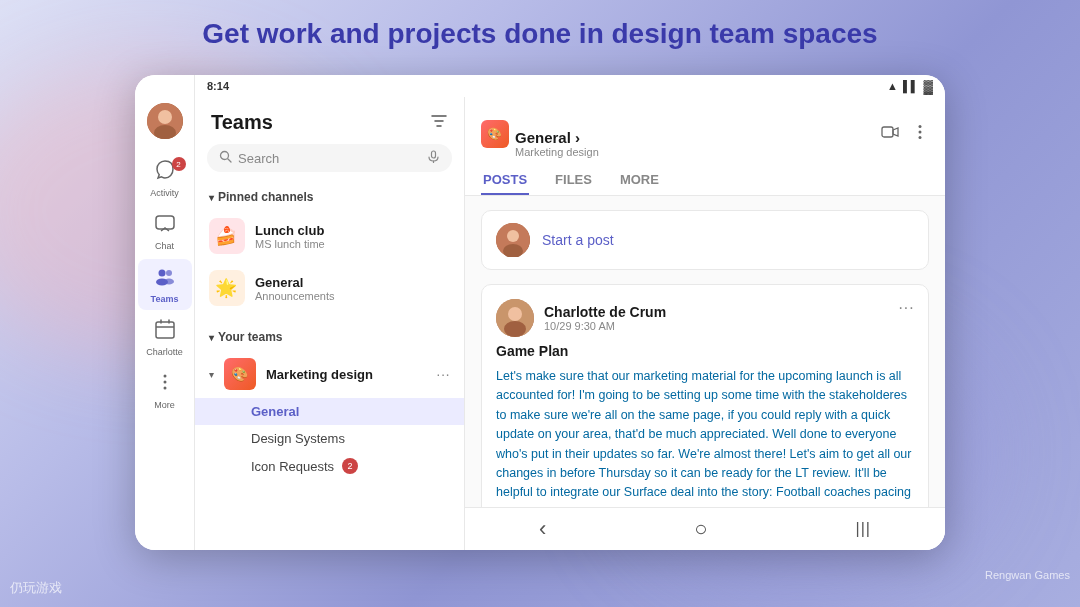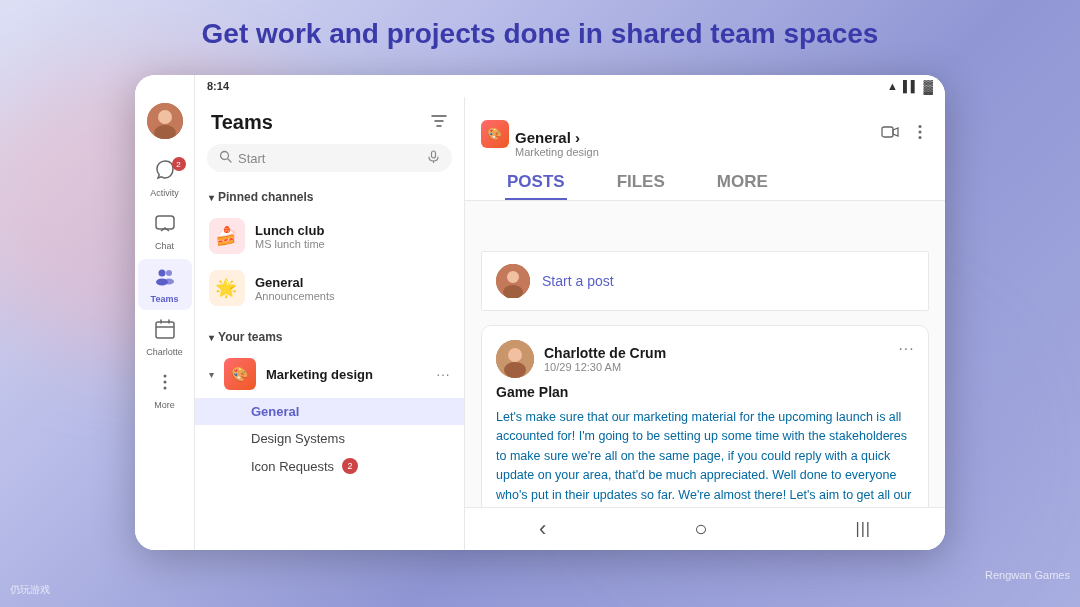--- a/index.html
+++ b/index.html
@@ -284,51 +284,49 @@
       cursor: pointer;
     }
 
     
     .tabs {
       display: flex;
       gap: 24px;
     }
     .tab {
       padding: 6px 2px;
-      font-size: 17px;
+      font-size: 13px;
       font-weight: 600;
       color: #888;
       cursor: pointer;
       border-bottom: 2px solid transparent;
-      margin-left: 24px;
     }
     .tab.active {
       color: #5b5fc7;
       border-bottom-color: #5b5fc7;
     }
 
     
     .feed {
       flex: 1;
       overflow-y: auto;
       padding: 14px 16px;
     }
 
     
     .start-post-box {
       background: #fff;
-      border-radius: 2px;
+      border-radius: 10px;
       border: 1px solid #e8e8e8;
       display: flex;
       align-items: center;
       padding: 12px 14px;
       gap: 12px;
       margin-bottom: 14px;
       cursor: pointer;
-      margin-top: 36px;
     }
     .post-avatar {
       width: 34px; height: 34px;
       border-radius: 50%;
       background: linear-gradient(135deg, #c47a5a, #8b4513);
       flex-shrink: 0;
       display: flex; align-items: center; justify-content: center;
       font-size: 12px; color: #fff;
     }
     .start-post-text {
@@ -397,40 +395,40 @@
     .bottom-btn {
       font-size: 20px;
       color: #555;
       cursor: pointer;
     }
 
     
     .watermark-left {
       position: absolute;
       bottom: 10px; left: 10px;
-      font-size: 10px;
+      font-size: 13px;
       color: rgba(255,255,255,0.7);
       z-index: 30;
     }
     .watermark-right {
       position: absolute;
       bottom: 26px; right: 10px;
       font-size: 11px;
       color: rgba(255,255,255,0.7);
       z-index: 30;
     }
   </style>
 </head>
 <body>
 
 <div class="bg"></div>
 <div class="bg-blob1"></div>
 <div class="bg-blob2"></div>
 
-<h1 class="headline">Get work and projects done in shared team spaces</h1>
+<h1 class="headline">Get work and projects done in design team spaces</h1>
 
 <div class="device">
 
   <div style="position:absolute;top:0;left:60px;right:0;height:22px;background:#fff;display:flex;align-items:center;justify-content:space-between;padding:0 12px;z-index:10;font-size:11px;font-weight:600;color:#333;">
     <span>8:14</span>
     <div style="display:flex;gap:5px;align-items:center;">
       <span>▲</span>
       <span>▌▌</span>
       <span style="font-size:13px;">▓</span>
     </div>
@@ -510,21 +508,21 @@
       </span>
     </div>
 
     <div class="search-bar">
       <span class="search-icon">
         <svg width="13" height="13" viewBox="0 0 13 13" fill="none">
             <circle cx="5.5" cy="5.5" r="4" stroke="#888" stroke-width="1.3"></circle>
             <path d="M9 9l3 3" stroke="#888" stroke-width="1.3" stroke-linecap="round"></path>
           </svg>
       </span>
-      <span class="search-input-fake">Start</span>
+      <span class="search-input-fake">Search</span>
       <span class="mic-icon">
         <svg width="13" height="13" viewBox="0 0 13 13" fill="none">
             <rect x="4.5" y="1" width="4" height="7" rx="2" stroke="#888" stroke-width="1.2"></rect>
             <path d="M2 7c0 2.5 1.8 4 4.5 4s4.5-1.5 4.5-4" stroke="#888" stroke-width="1.2" stroke-linecap="round"></path>
             <path d="M6.5 11v2" stroke="#888" stroke-width="1.2" stroke-linecap="round"></path>
           </svg>
       </span>
     </div>
 
     <div class="section-header">
@@ -627,21 +625,21 @@
           <div class="post-author-row">
             <div class="author-avatar">
               <svg width="38" height="38" viewBox="0 0 38 38">
                   <circle cx="19" cy="19" r="19" fill="#c9956b"></circle>
                   <ellipse cx="19" cy="15" rx="7" ry="7" fill="#f0c0a0"></ellipse>
                   <ellipse cx="19" cy="30" rx="11" ry="8" fill="#a06040"></ellipse>
                 </svg>
             </div>
             <div>
               <div class="author-name">Charlotte de Crum</div>
-              <div class="post-time">10/29 12:30 AM</div>
+              <div class="post-time">10/29 9:30 AM</div>
             </div>
           </div>
           <span class="post-more">···</span>
         </div>
         <div class="post-title">Game Plan</div>
         <div class="post-body">Let's make sure that our marketing material for the upcoming launch is all accounted for! I'm going to be setting up some time with the stakeholderes to make sure we're all on the same page, if you could reply with a quick update on your area, that'd be much appreciated. Well done to everyone who's put in their updates so far. We're almost there! Let's aim to get all our changes in before Thursday so it can be ready for the LT review. It'll be helpful to integrate our Surface deal into the story: Football coaches pacing the sidelines while clutching a Microsoft Surface tablet — have been</div>
       </div>
     </div>
 
     <div class="bottom-nav">

